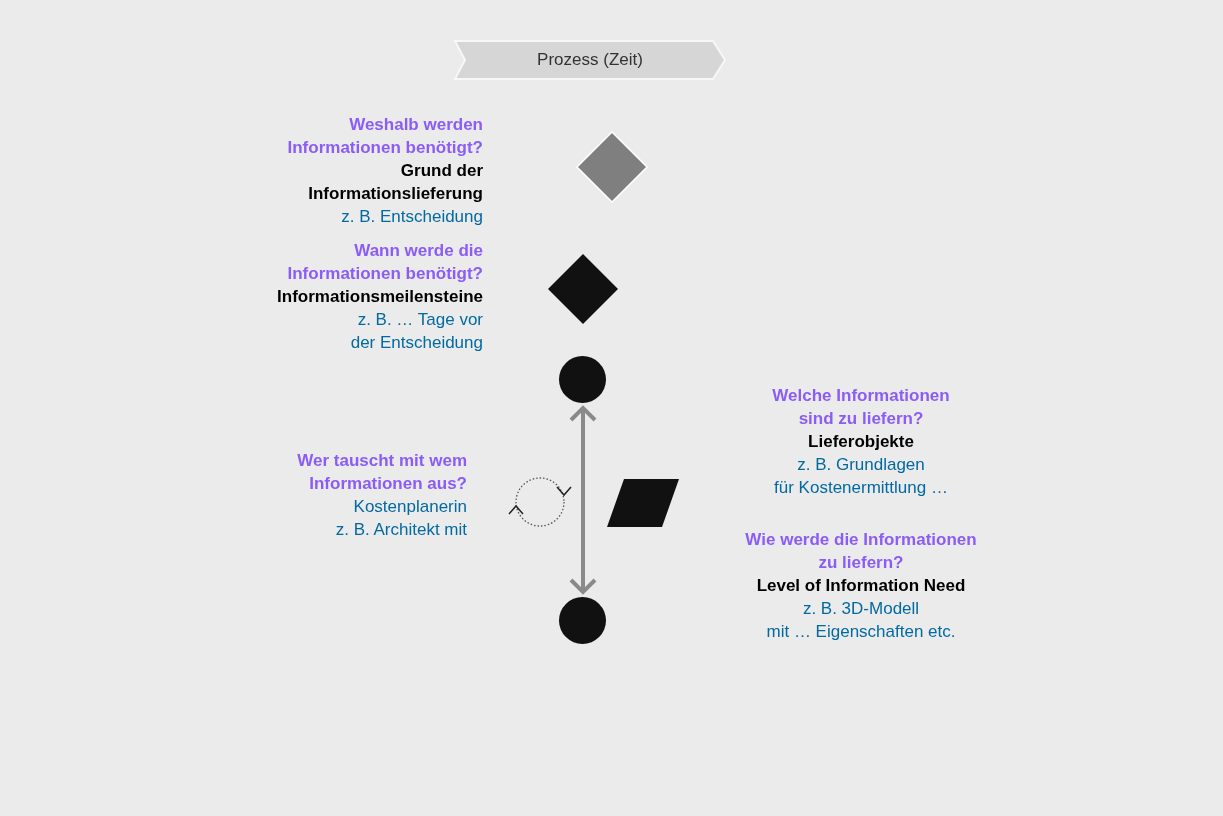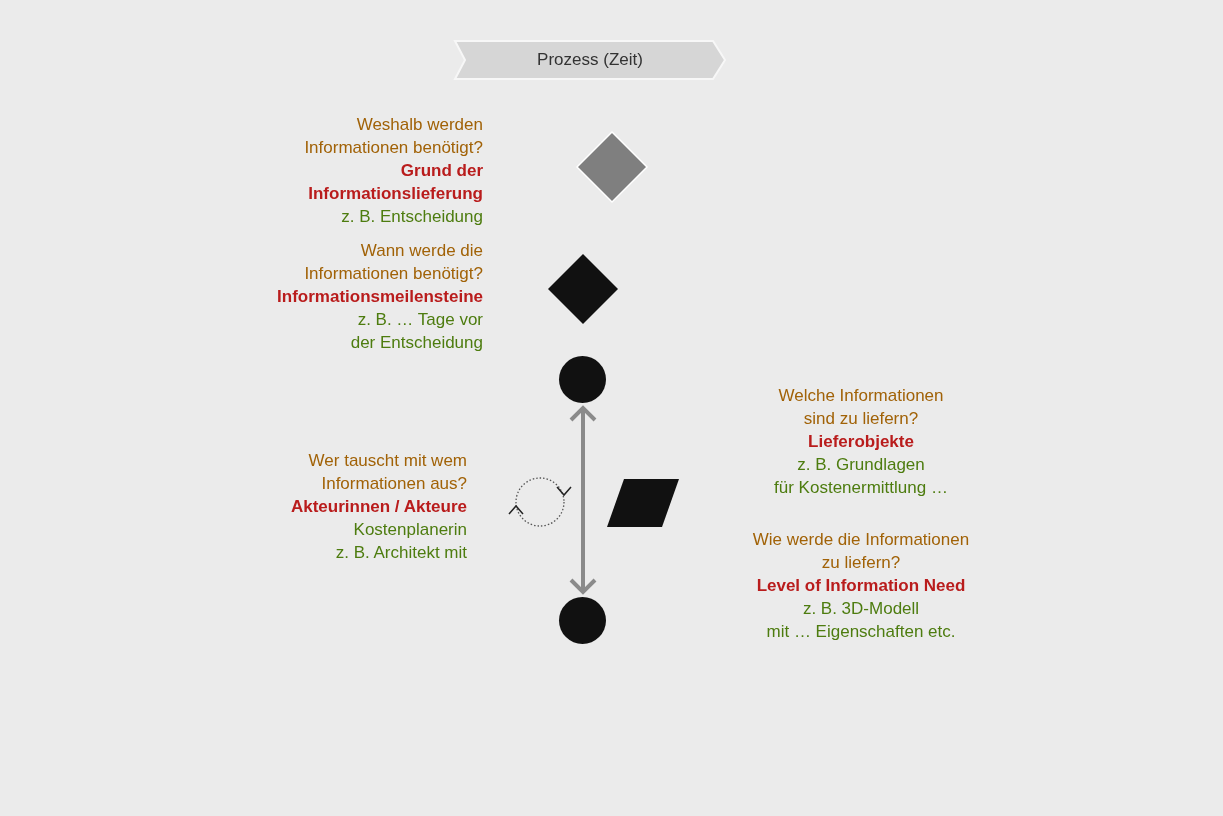--- a/index.html
+++ b/index.html
@@ -5,23 +5,23 @@
   html, body { margin: 0; padding: 0; }
   body {
     width: 1223px; height: 816px;
     background: #ebebeb;
     position: relative;
     overflow: hidden;
     font-family: "Liberation Sans", sans-serif;
   }
   .abs { position: absolute; }
   .txt { font-size: 17px; line-height: 23px; }
-  .red { color: #a16207; font-weight: normal; }
-  .bold { color: #b91c1c; font-weight: bold; }
-  .reg { color: #4d7c0f; font-weight: normal; }
+  .red { color: #8b5cf6; font-weight: bold; }
+  .bold { color: #000000; font-weight: bold; }
+  .reg { color: #0369a1; font-weight: normal; }
   .right { text-align: right; }
   .left { text-align: center; }
   .block div { white-space: nowrap; }
 
   #process-banner { left: 455px; top: 41px; width: 270px; height: 38px; }
   #process-label {
     position: absolute; left: 0; top: 0; width: 222px; height: 38px;
     line-height: 38px; text-align: center; font-size: 17px; color: #333;
     padding-left: 0;
   }
@@ -71,21 +71,20 @@
   <polyline points="5,176 17,188 29,176" fill="none" stroke="#8a8a8a" stroke-width="4"></polyline>
 </svg>
 
 <svg style="left:558px; top:596px;" width="49" height="49">
   <circle cx="24.5" cy="24.5" r="23.5" fill="#111111"></circle>
 </svg>
 
 <div class="abs txt block right" style="left:184px; top:449px; width:283px;">
   <div class="red">Wer tauscht mit wem</div>
   <div class="red">Informationen aus?</div>
-  <div class="bold">Akteurinnen / Akteure</div>
   <div class="reg">Kostenplanerin</div>
   <div class="reg">z. B. Architekt mit</div>
 </div>
 
 <svg style="left:505px; top:470px;" width="70" height="64">
   <circle cx="35" cy="32" r="24" fill="none" stroke="#555" stroke-width="1.3" stroke-dasharray="1.5,2"></circle>
   <polyline points="52,17 59,25 66,17" fill="none" stroke="#222" stroke-width="1.5"></polyline>
   <polyline points="4,44 11,36 18,44" fill="none" stroke="#222" stroke-width="1.5"></polyline>
 </svg>
 

